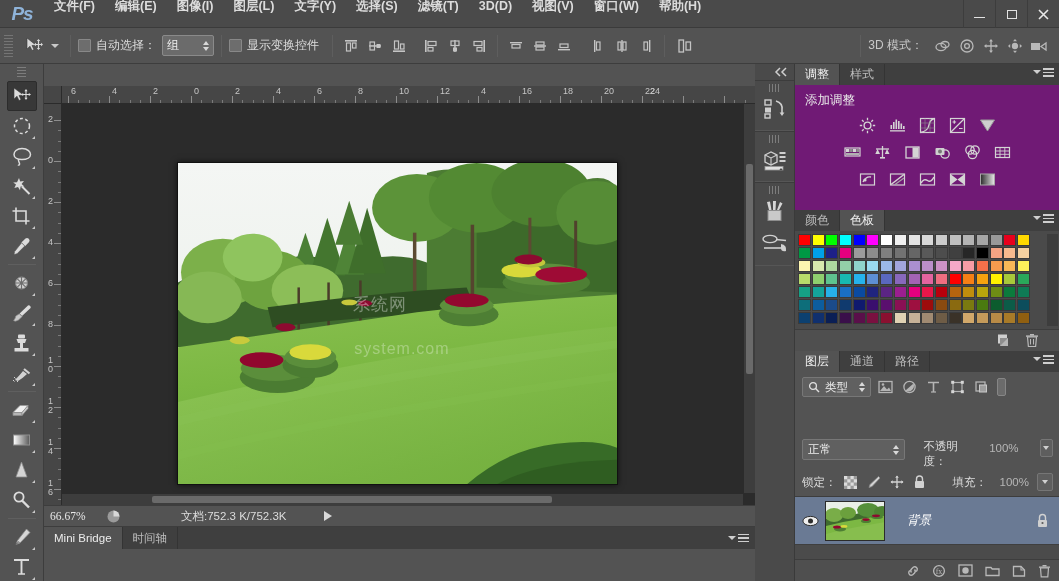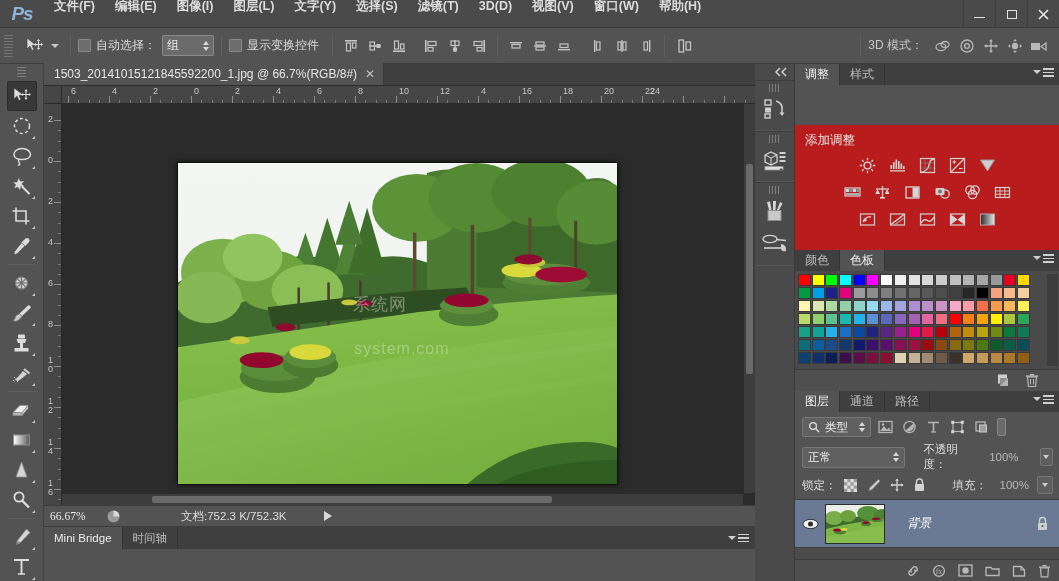--- a/index.html
+++ b/index.html
@@ -217,21 +217,21 @@
     font-size:12px; color:#bcbcbc; border-right:1px solid #343434;
   }
   .ptab.active { background:#535353; color:#f0f0f0; }
   .panel-menu {
     position:absolute; right:5px; top:4px; display:flex; align-items:center; gap:2px;
   }
   .pm-tri { width:0;height:0;border-left:4px solid transparent;border-right:4px solid transparent;border-top:4px solid #cfcfcf;}
   .pm-lines { display:flex; flex-direction:column; gap:2px;}
   .pm-lines i { display:block; width:11px;height:1.5px;background:#cfcfcf;}
 
-  .panel-body { background:#b91c1c;margin-top:40px; }
+  .panel-body { background:#701a75; }
   .adj-title { padding:7px 0 6px 10px; font-size:12.5px; color:#e9e9e9;}
   .adj-rows { padding:0 0 8px 0; }
   .adj-row { display:flex; justify-content:center; gap:8px; margin-bottom:7px;}
   .adj-ic { width:22px;height:20px; display:flex; align-items:center; justify-content:center;}
 
   
   .sw-area { background:#4a4a4a; padding:3px 0 0 3px; position:relative; height:98px;}
   .sw-grid { display:grid; grid-template-columns:repeat(17,13.7px); grid-auto-rows:13px; gap:0px;}
   .sw { width:13px; height:12px; margin:0 .7px .9px 0; outline:1px solid #3a3a3a; outline-offset:-1px;}
   .sw-scroll { position:absolute; right:1px; top:3px; bottom:3px; width:11px; background:#3d3d3d;}
@@ -240,21 +240,21 @@
     display:flex; align-items:center; justify-content:flex-end; gap:14px; padding-right:20px;
   }
 
   
   .lay-filter { display:flex; align-items:center; gap:4px; padding:5px 6px 5px 7px;}
   .lay-combo {
     height:20px; background:#606060; border:1px solid #777; border-radius:2px;
     display:flex; align-items:center; gap:5px; padding:0 5px; font-size:11.5px; color:#ececec;
   }
   .lay-ficon { width:20px;height:20px;display:flex;align-items:center;justify-content:center;}
-  .lay-row2 { display:flex; align-items:center; padding:0 6px 4px 7px; gap:18px;}
+  .lay-row2 { display:flex; padding:0 6px 4px 7px; gap:18px;margin-top:37px;}
   .blend-combo {
     width:124px; height:21px; background:#606060; border:1px solid #777; border-radius:2px;
     display:flex; align-items:center; justify-content:space-between; padding:0 5px;
     font-size:11.5px; color:#ececec;
   }
   .op-label { font-size:11.5px; color:#dcdcdc; }
   .op-val {
     width:40px; height:18px; font-size:11.5px; color:#b6b6b6; text-align:right;
     padding-right:3px; line-height:18px;
   }
@@ -617,26 +617,20 @@
         <div class="tool" title="横排文字工具">
           <svg width="22" height="21" viewBox="0 0 22 21">
             <path d="M3 3 L18 3 M10.5 3 L10.5 17" stroke="#dcdcdc" stroke-width="1.9"></path>
             <path d="M7 17 L14 17" stroke="#dcdcdc" stroke-width="1.5"></path>
           </svg>
           <i class="corner"></i>
         </div>
       </div>
   </div>
 
-  <div class="tabstrip">
-    <div class="doctab">
-      <span>1503_20141015121845592200_1.jpg @ 66.7%(RGB/8#)</span>
-      <span class="tab-close">✕</span>
-    </div>
-  </div>
 
   <div class="docarea">
     <div class="ruler-corner"></div>
     <div class="ruler-h" id="ruler-h">
         <i class="rh-tick" style="left: 6px;"></i>
         <span class="rh-num" style="left: 9px;">6</span>
         <i class="rh-tick minor" style="left: 16.25px;"></i>
         <i class="rh-tick minor" style="left: 26.5px;"></i>
         <i class="rh-tick minor" style="left: 36.75px;"></i>
         <i class="rh-tick" style="left: 47px;"></i>

